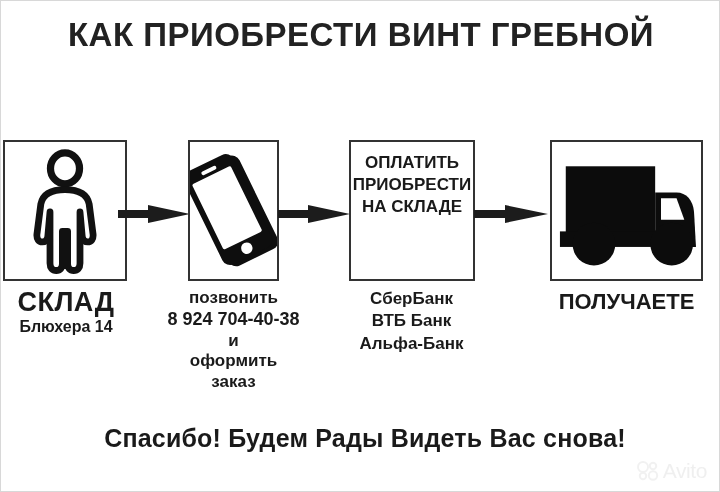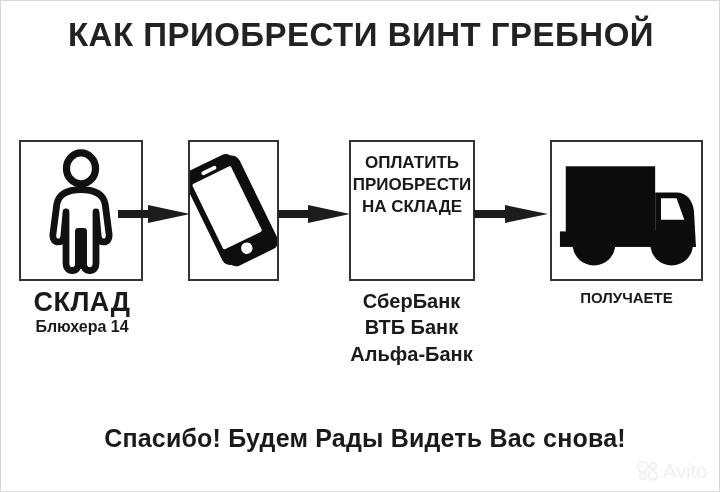--- a/index.html
+++ b/index.html
@@ -65,25 +65,25 @@
     color: #1a1a1a;
     line-height: 1.22;
     white-space: nowrap;
   }
 
   .cap-big     { font-size: 27px; line-height: 1.08; letter-spacing: 0.5px;}
   .cap-sub     { font-size: 16px; }
   .cap-med     { font-size: 17px; }
   .cap-num     { font-size: 18px; }
   .cap-reg     { font-size: 17px; }
-  .cap-bank    { font-size: 20px; line-height: 1.32; }
-  .cap-recv    { font-size: 15px; line-height: 1.30; }
-
-  
-  #step-warehouse { left: 18px; }
+  .cap-bank    { font-size: 17px; line-height: 1.32; }
+  .cap-recv    { font-size: 22px; line-height: 1.30; }
+
+  
+  #step-warehouse { left: 2px; }
   #step-call      { left: 187px; }
   #step-pay       { left: 348px; }
   #step-receive   { left: 549px; }
 
   #step-warehouse .step-box { width: 124px; height: 141px; }
   #step-call      .step-box { width: 91px;  height: 141px; }
   #step-pay       .step-box { width: 126px; height: 141px; }
   #step-receive   .step-box { width: 153px; height: 141px; }
 
   #step-warehouse .step-caption { width: 170px; margin-left: -22px; }
@@ -213,20 +213,27 @@
           <rect x="12" y="13" width="57" height="108" rx="9" ry="9" fill="#0e0e0e"></rect>
 
           <rect x="18" y="27" width="45" height="76" rx="2" ry="2" fill="#ffffff"></rect>
 
           <rect x="32" y="19.5" width="17" height="4" rx="2" ry="2" fill="#ffffff"></rect>
 
           <circle cx="40.5" cy="112" r="6" fill="#ffffff"></circle>
         </g>
       </svg>
     </div>
+    <div class="step-caption">
+      <div class="cap-line cap-med">позвонить</div>
+      <div class="cap-line cap-num">8 924 704-40-38</div>
+      <div class="cap-line cap-reg">и</div>
+      <div class="cap-line cap-reg">оформить</div>
+      <div class="cap-line cap-reg">заказ</div>
+    </div>
   </div>
 
   <div class="arrow" id="arrow-2">
     <svg width="100%" height="100%" viewBox="0 0 72 22" preserveAspectRatio="none">
       <rect x="0" y="7" width="36" height="8" fill="#1c1c1c"></rect>
       <polygon points="30,2 72,11 30,20" fill="#1c1c1c"></polygon>
     </svg>
   </div>
 
   <div class="step" id="step-pay">

